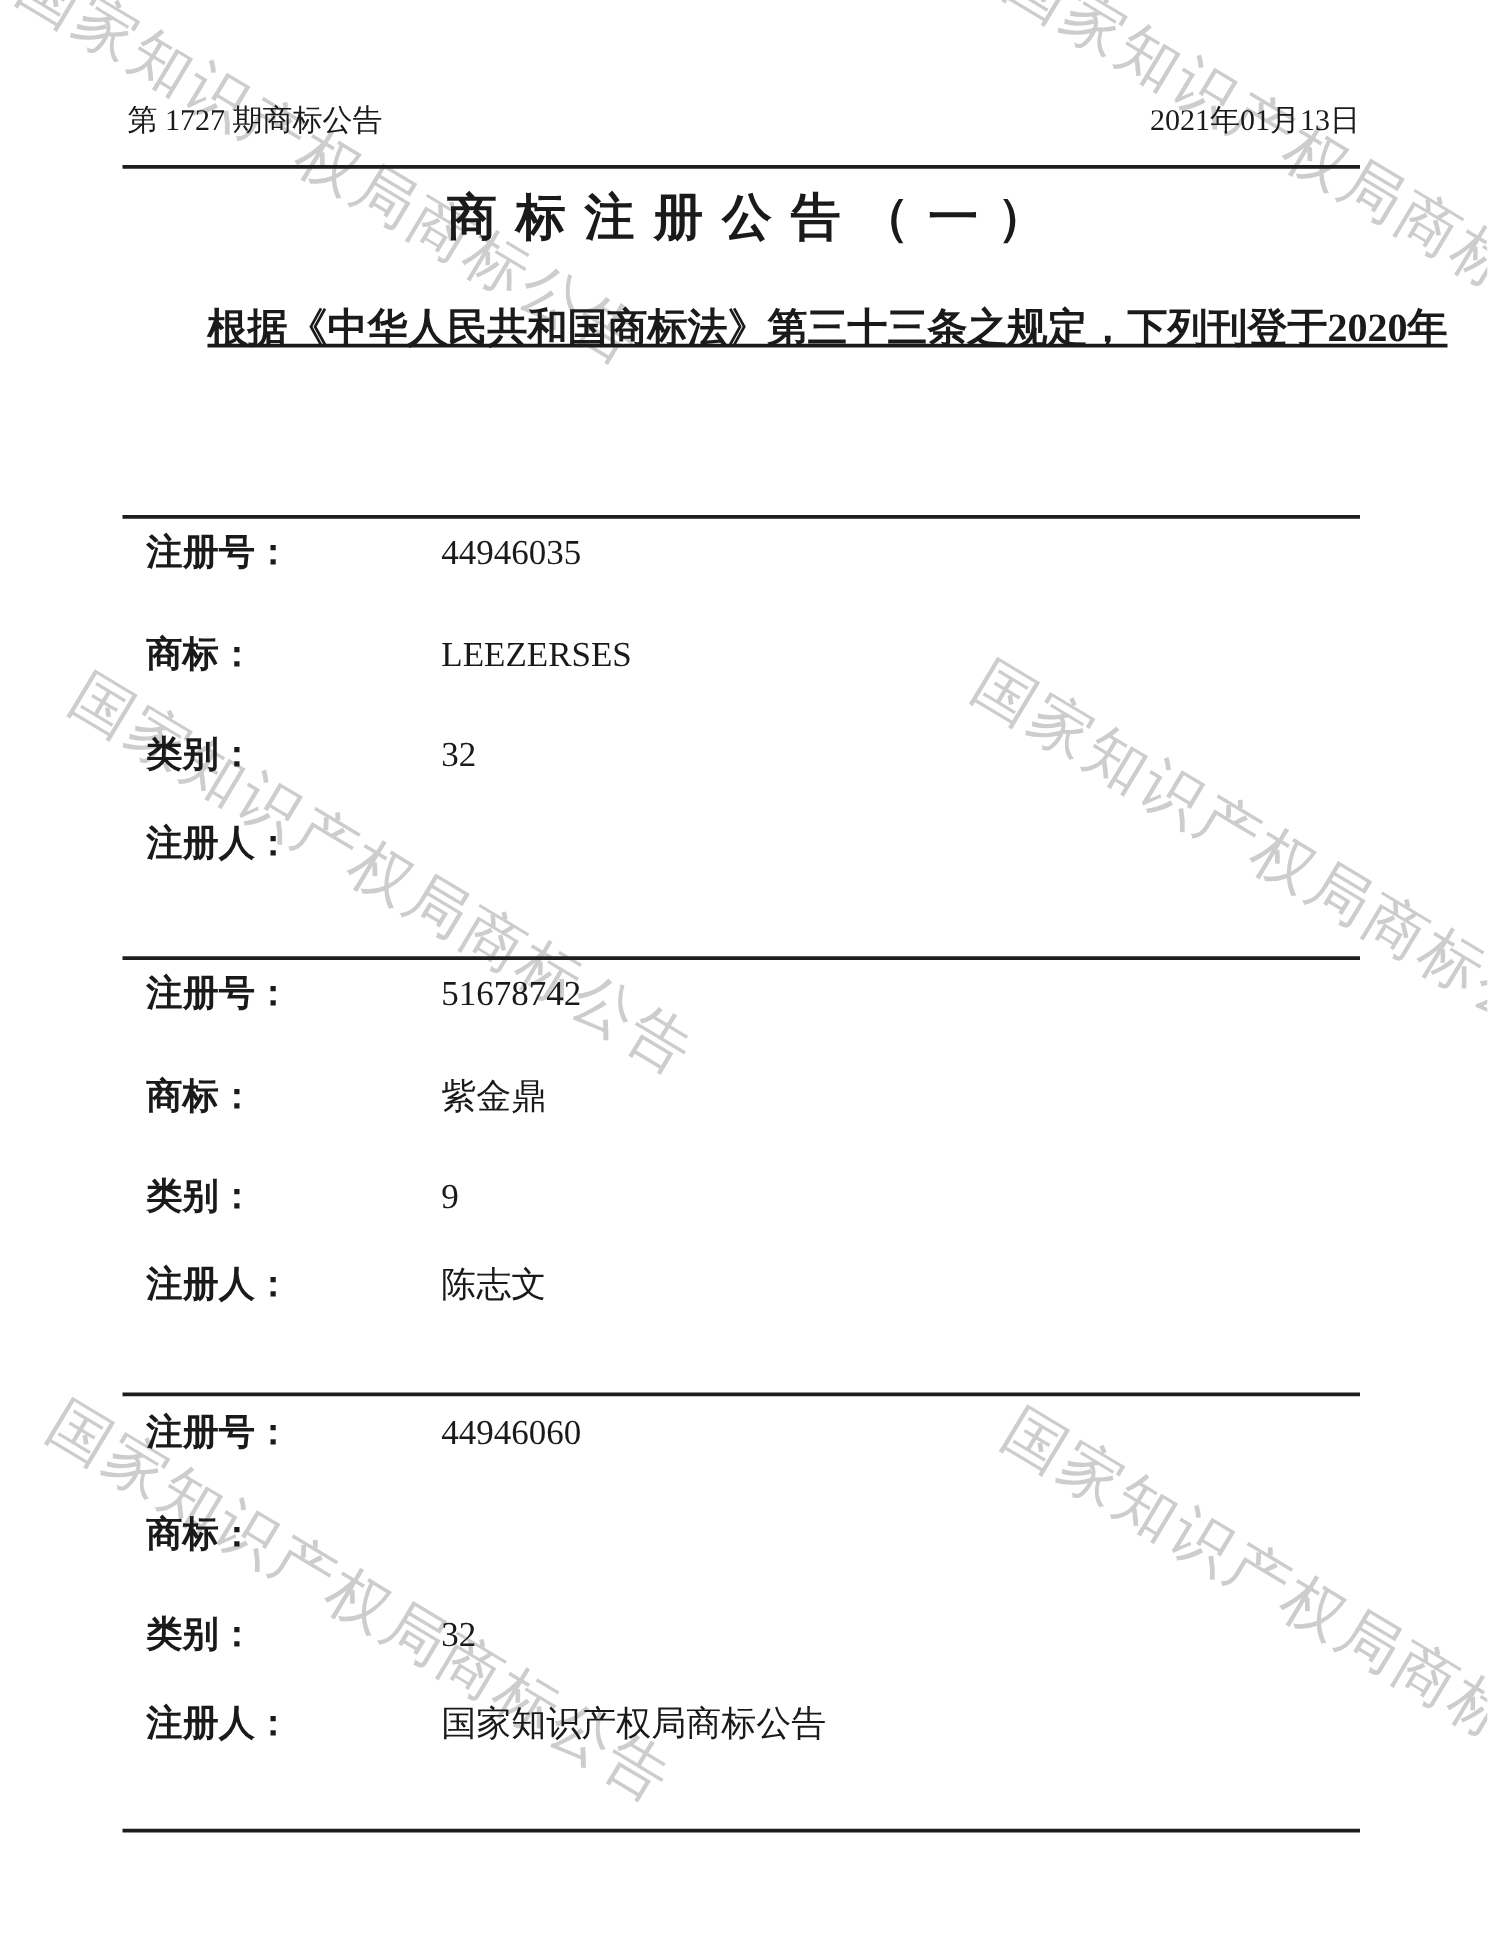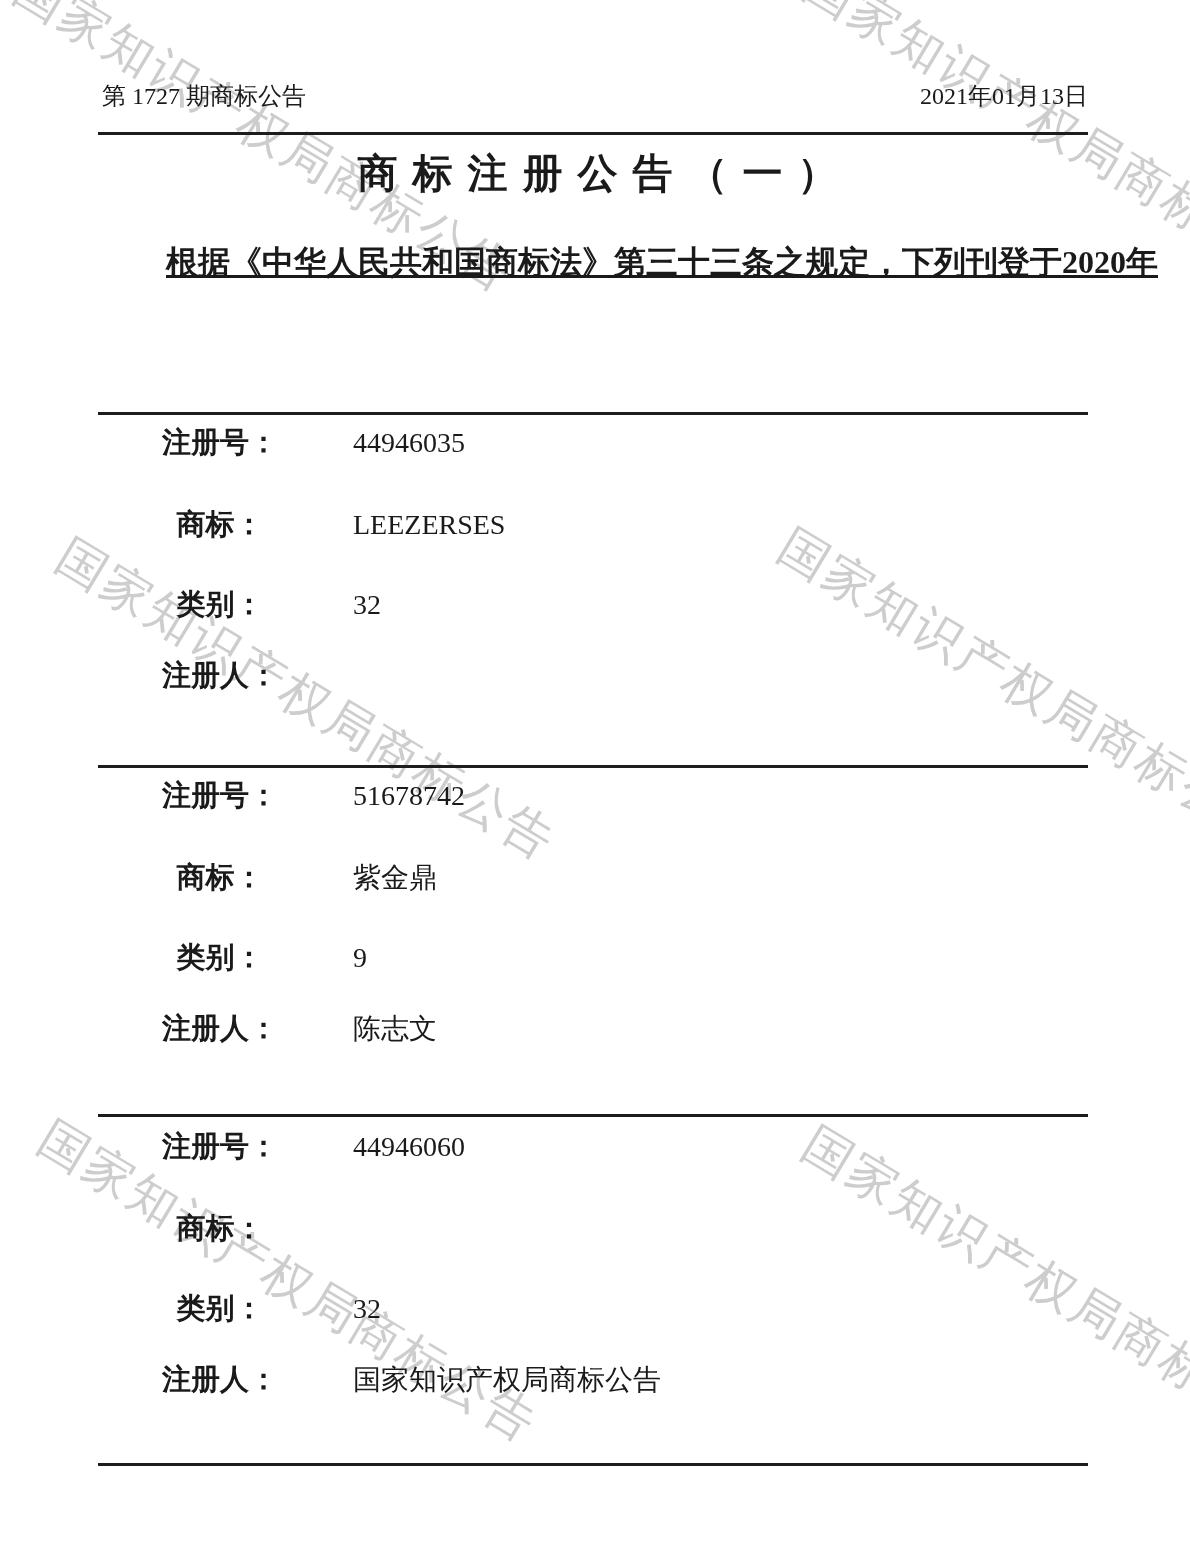--- a/index.html
+++ b/index.html
@@ -64,22 +64,22 @@
   .record{position:absolute;left:102px;width:986px;}
   .record-1{top:424px;}
   .record-2{top:777px;}
   .record-3{top:1128px;}
   .row{position:absolute;left:0;width:100%;height:40px;}
   .row-1{top:0;}
   .row-2{top:82px;}
   .row-3{top:162px;}
   .row-4{top:233px;}
   .field-label{
-    position:absolute;left:4px;width:228px;
-    text-align:center;
+    position:absolute;left:15px;width:228px;
+    text-align:left;
     font-weight:700;font-size:29px;line-height:36px;
     white-space:nowrap;
   }
   .field-value{
     position:absolute;left:251px;
     font-size:28px;line-height:37px;
     white-space:nowrap;
   }
 </style>
 </head>

